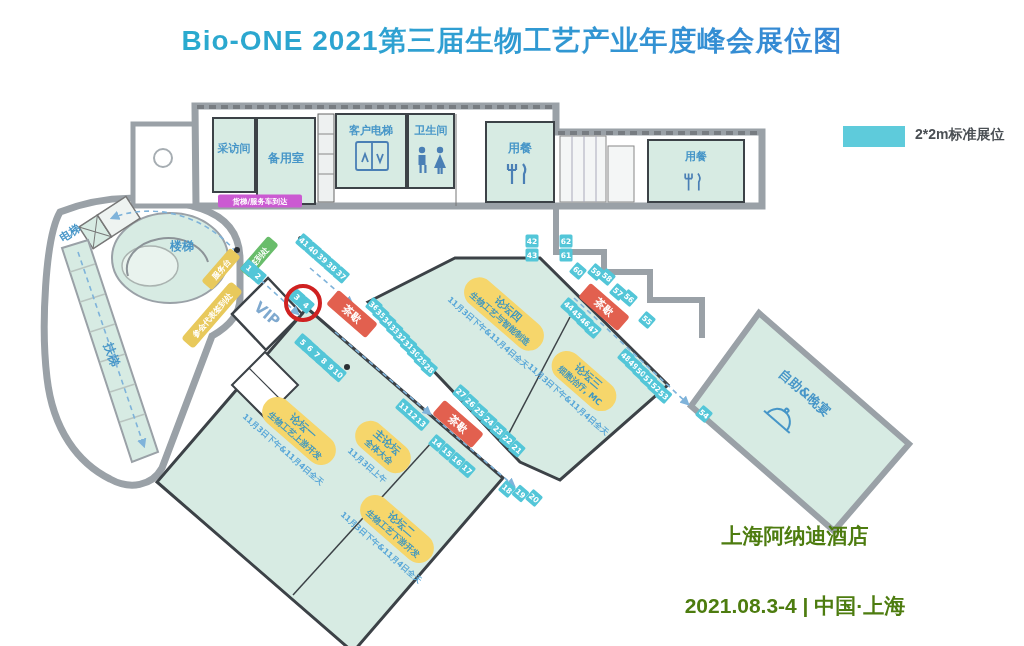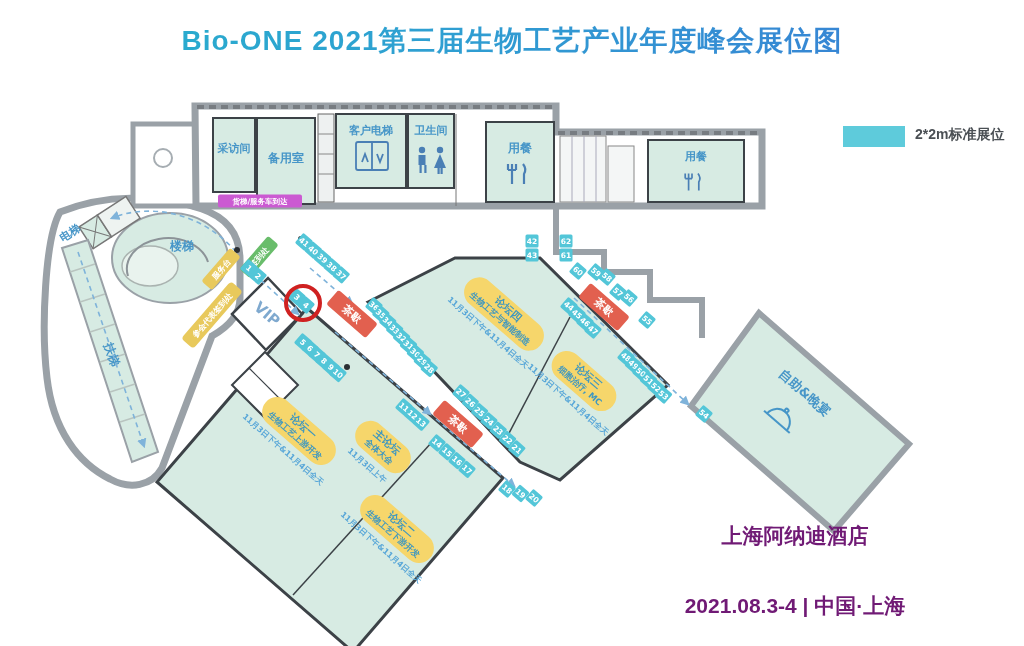--- a/index.html
+++ b/index.html
@@ -18,21 +18,21 @@
   svg{position:absolute;top:0;left:0;}
   svg text{font-family:"DejaVu Sans",sans-serif;}
   .room-label{fill:#4796c8;font-size:12px;font-weight:bold;text-anchor:middle;}
   .room-label-sm{fill:#4796c8;font-size:11px;font-weight:bold;text-anchor:middle;}
   .booth-num{fill:#fff;font-size:7.5px;font-weight:bold;text-anchor:middle;}
   .pill-text{fill:#fff;font-weight:bold;text-anchor:middle;font-size:8px;}
   .tea-text{fill:#fff;font-size:10.5px;font-weight:bold;text-anchor:middle;}
   .forum-name{fill:#3e97c0;font-size:10.5px;font-weight:bold;text-anchor:middle;}
   .forum-line2{fill:#3e97c0;font-size:8.5px;font-weight:bold;text-anchor:middle;}
   .forum-date{fill:#57a6d8;font-size:8px;font-weight:bold;text-anchor:middle;}
-  .footer{position:absolute;left:630px;width:330px;text-align:center;color:#701a75;font-weight:bold;}
+  .footer{position:absolute;left:630px;width:330px;text-align:center;color:#4d7c0f;font-weight:bold;}
   .footer1{top:522px;font-size:21px;}
   .footer2{top:556px;font-size:21px;}
   .footer3{top:592px;font-size:21px;}
   .watermark{position:absolute;left:497px;top:564px;font-size:55px;color:#000;
              font-family:"DejaVu Sans",sans-serif;white-space:nowrap;}
 </style>
 </head>
 <body>
 
 <div class="stage">

